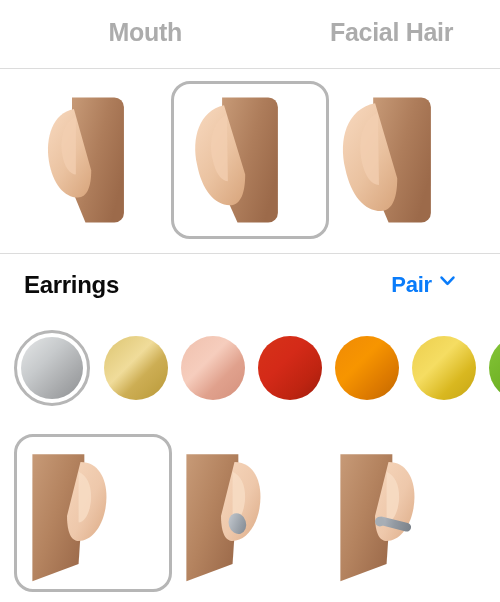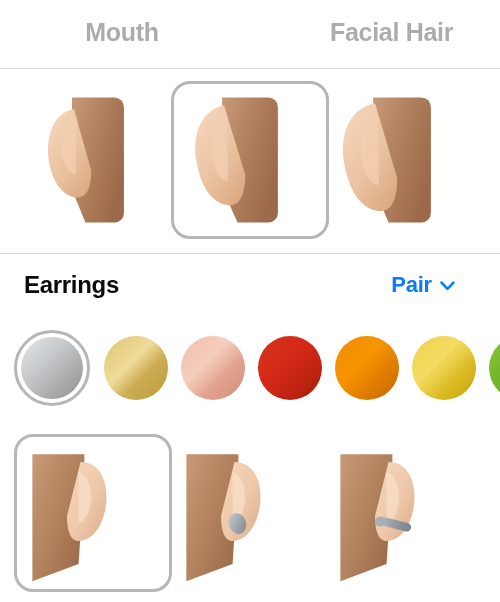--- a/index.html
+++ b/index.html
@@ -16,21 +16,21 @@
     position: absolute; left: 0; top: 0; width: 500px; height: 68px;
     display: flex; align-items: center;
     overflow: hidden;
   }
   .tab {
     font-size: 25px; font-weight: bold; letter-spacing: -0.3px;
     white-space: nowrap; text-align: center;
     color: #acacac;
   }
   .tab.active { color: #0a7cfa; }
-  .tab-mouth { position: absolute; left: 62px; top: 18px; width: 120px; }
+  .tab-mouth { position: absolute; left: 62px; top: 18px; width: 120px; text-align: right; }
   .tab-ears  { position: absolute; left: 198px; top: 18px; width: 104px; }
   .tab-facial{ position: absolute; left: 330px; top: 18px; width: 180px; text-align: left; }
   .fade-right {
     position: absolute; right: 0; top: 0; width: 42px; height: 68px;
     background: linear-gradient(to right, rgba(255,255,255,0), #ffffff 78%);
     pointer-events: none;
   }
 
   .divider {
     position: absolute; left: 0; width: 500px; height: 1px;
@@ -54,21 +54,21 @@
   
   .section-head {
     position: absolute; left: 0; top: 254px; width: 472px; height: 62px;
   }
   .section-title {
     position: absolute; left: 24px; top: 17px;
     font-size: 24px; font-weight: bold; color: #0a0a0a; letter-spacing: -0.3px;
   }
   .section-picker {
     position: absolute; right: 16px; top: 18px;
-    display: flex; align-items: center; gap: 7px;
+    display: flex; align-items: flex-start; gap: 7px;
     color: #0a7cfa; font-size: 22px; font-weight: bold; letter-spacing: -0.2px;
   }
   .chev { display: block; width: 17px; height: 17px; }
 
   
   .swatch-row { position: absolute; left: 0; top: 320px; width: 500px; height: 94px; }
   .swatch-wrap {
     position: absolute; top: 10px; width: 76px; height: 76px;
     border-radius: 50%;
   }

